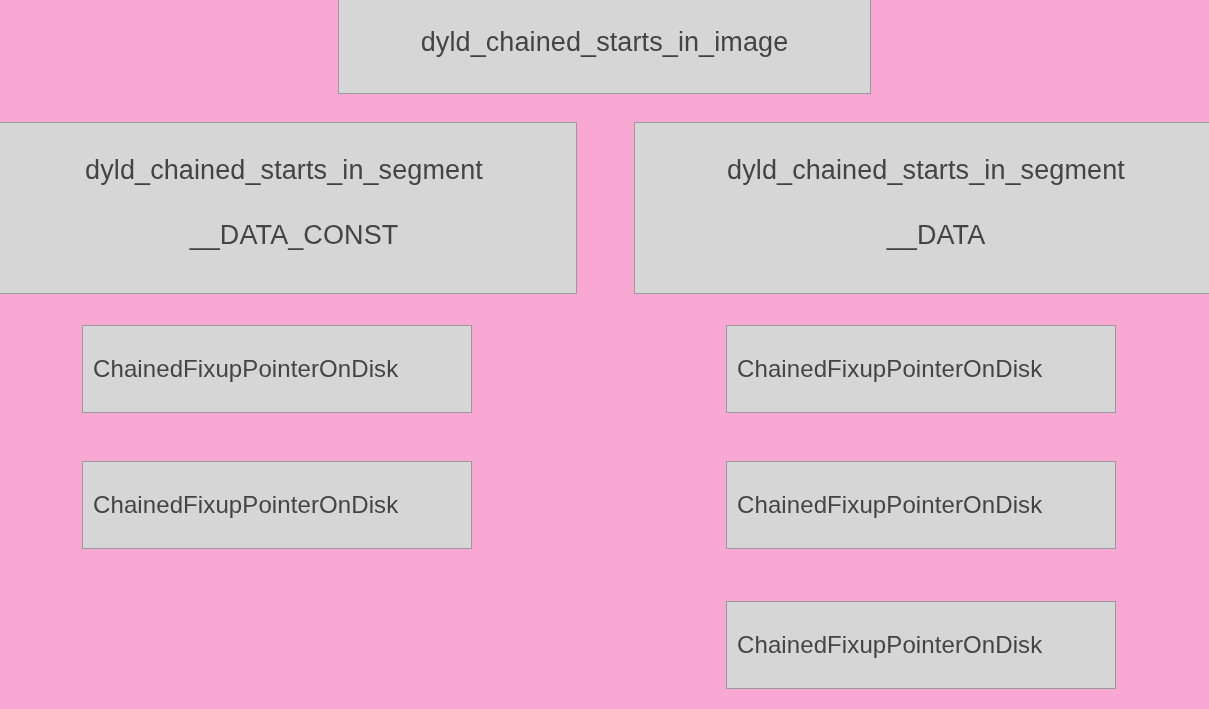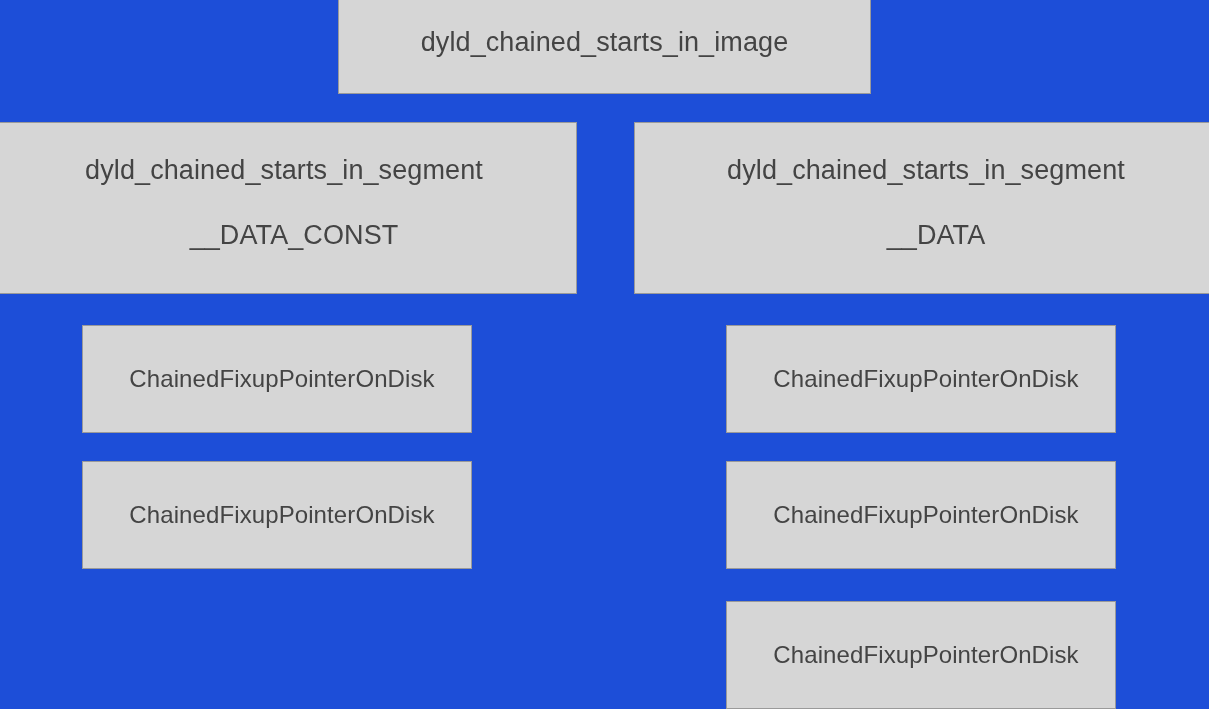--- a/index.html
+++ b/index.html
@@ -64,41 +64,41 @@
     left: -9px;
     width: 586px;
   }
   .node-segment-right {
     left: 634px;
     width: 584px;
   }
 
   
   .node-pointer {
-    height: 108px;
+    height: 88px;
     font-size: 24px;
-    align-items: center;
+    align-items: flex-start;
     padding-left: 10px;
   }
   .col-left .node-pointer {
     left: 82px;
     width: 390px;
   }
   .col-right .node-pointer {
     left: 726px;
     width: 390px;
   }
   .row-1 { top: 325px; }
   .row-2 { top: 461px; }
   .row-3 { top: 601px; }
 </style>
 </head>
 <body>
 
-<div id="diagram-canvas" style="background: #1d4ed8;">
+<div id="diagram-canvas" style="background: #f9a8d4;">
 
   <div class="node node-root" style="background: rgb(214, 214, 214); border-color: rgb(154, 154, 154); color: rgb(68, 68, 68);">
     <span class="node-line">dyld_chained_starts_in_image</span>
   </div>
 
   <div class="node node-segment node-segment-left" style="background: rgb(214, 214, 214); border-color: rgb(154, 154, 154); color: rgb(68, 68, 68);">
     <span class="node-line">dyld_chained_starts_in_segment</span>
     <span class="node-line">__DATA_CONST</span>
   </div>
 

